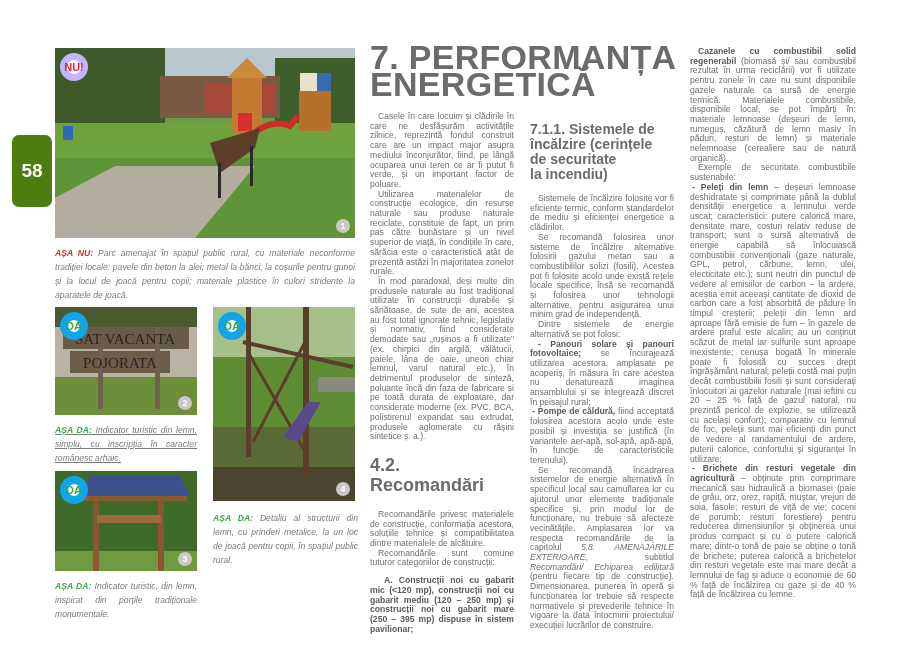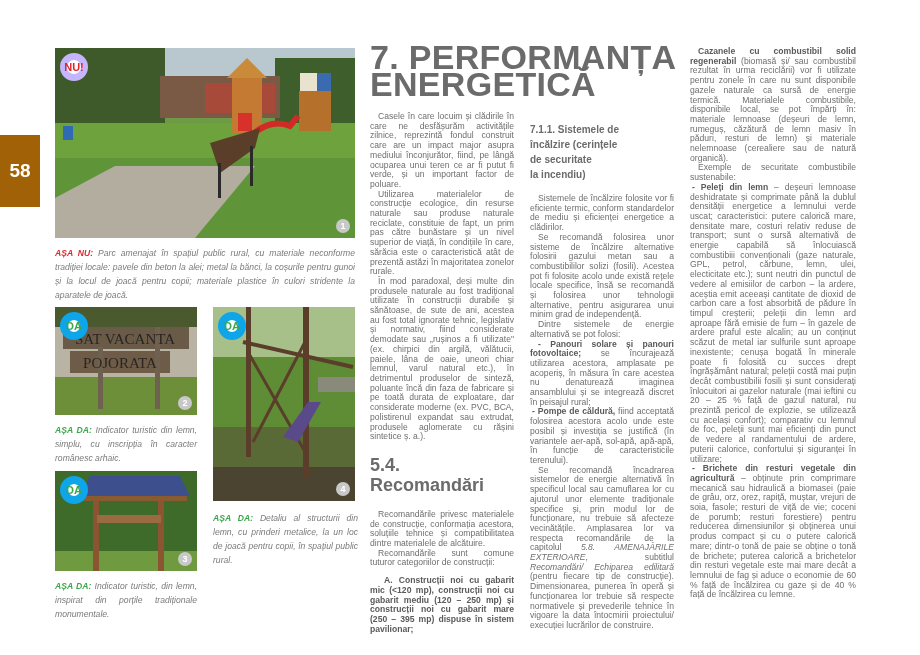--- a/index.html
+++ b/index.html
@@ -1,20 +1,20 @@
 <!DOCTYPE html>
 <html><head>
 <meta charset="utf-8">
 <style>
   * { box-sizing: border-box; margin: 0; padding: 0; }
   html, body { width: 920px; height: 655px; background: #ffffff; overflow: hidden; }
   body { position: relative; font-family: "Liberation Sans", sans-serif; color: #6e6e6e; }
 
-  .page-tab { position: absolute; left: 0; top: 135px; width: 40px; height: 72px; background: #a16207;
-    display: flex; align-items: center; justify-content: center; }
+  .page-tab { position: absolute; left: 12px; top: 135px; width: 40px; height: 72px; background: #4d7c0f;
+    display: flex; align-items: center; justify-content: center; border-radius: 7px; }
   .page-tab span { color: #ffffff; font-weight: bold; font-size: 19px; font-family: "Liberation Sans", sans-serif; }
 
   .photo { position: absolute; overflow: hidden; }
   .photo .scene { position: absolute; inset: 0; }
   .badge { position: absolute; width: 28px; height: 28px; border-radius: 50%; background: #fff;
     display: flex; align-items: center; justify-content: center; font-weight: bold; font-size: 11px;
     font-family: "Liberation Sans", sans-serif; }
   .badge.nu { border: 7px solid #c4b5fd; color: #e0262b; left: 5px; top: 5px; }
   .badge.da { border: 8px solid #0ea5e9; color: #3aa84a; left: 5px; top: 5px; }
   .num { position: absolute; right: 5px; bottom: 5px; width: 14px; height: 14px; border-radius: 50%;
@@ -22,21 +22,21 @@
 
   .caption { position: absolute; font-size: 8.6px; line-height: 14px; font-style: italic; color: #7a7a7a; text-align: justify; }
   .caption .red { color: #e0262b; font-weight: bold; }
   .caption .green { color: #3aa84a; font-weight: bold; }
 
   .col { position: absolute; font-size: 8.6px; line-height: 9.7px; color: #6e6e6e; text-align: justify; }
   .col p { text-indent: 8px; }
   .col .bold { font-weight: bold; color: #5a5a5a; }
   .h1 { position: absolute; left: 370px; top: 44px; font-size: 34px; line-height: 27px; font-weight: bold; color: #6b6b6b; letter-spacing: 0.3px; }
   .h2 { font-size: 18px; font-weight: bold; color: #6b6b6b; line-height: 20px; }
-  .h3 { font-size: 10px; font-weight: bold; color: #6b6b6b; line-height: 15px; }
+  .h3 { font-size: 14px; font-weight: bold; color: #6b6b6b; line-height: 15px; }
 </style>
 </head>
 <body>
 
 <div class="page-tab">
   <span>58</span>
 </div>
 
 <div class="photo" style="left:55px;top:48px;width:300px;height:190px;">
   <svg class="scene" width="300" height="190" viewBox="0 0 300 190">
@@ -80,21 +80,21 @@
     <rect x="43" y="40" width="5" height="62" fill="#6f6150"></rect>
     <rect x="100" y="20" width="5" height="82" fill="#6f6150"></rect>
     <text x="70" y="37" text-anchor="middle" font-size="15" font-family="Liberation Serif, serif" fill="#2a2520">SAT VACANTA</text>
     <text x="65" y="61" text-anchor="middle" font-size="15" font-family="Liberation Serif, serif" fill="#2a2520">POJORATA</text>
   </svg>
   <div class="badge da">
       <span>DA</span>
     </div>
   <div class="num">2</div>
 </div>
-<div class="caption" style="left:55px;top:423px;width:142px;">
+<div class="caption" style="left:55px;top:423px;width:142px;text-decoration:underline;">
   <span class="green">AȘA DA:</span><span> Indicator turistic din lemn, simplu, cu inscripția în caracter românesc arhaic.</span>
 </div>
 
 <div class="photo" style="left:55px;top:471px;width:142px;height:100px;">
   <svg class="scene" width="142" height="100" viewBox="0 0 142 100">
     <rect width="142" height="100" fill="#3f6b2a"></rect>
     <rect y="80" width="142" height="20" fill="#6f9a3f"></rect>
     <polygon points="25,25 35,5 125,5 135,25" fill="#3d4f8c"></polygon>
     <rect x="28" y="25" width="104" height="5" fill="#8a5a30"></rect>
     <rect x="38" y="30" width="6" height="70" fill="#8a5530"></rect>
@@ -135,21 +135,21 @@
 
 <div class="h1">
   <div>7. PERFORMANȚA</div>
   <div>ENERGETICĂ</div>
 </div>
 
 <div class="col" style="left:370px;top:112px;width:144px;">
   <p>Casele în care locuim și clădirile în care ne desfășurăm activitățile zilnice, reprezintă fondul construit care are un impact major asupra mediului înconjurător, fiind, pe lângă ocuparea unui teren ce ar fi putut fi verde, și un important factor de poluare.</p>
   <p>Utilizarea materialelor de construcție ecologice, din resurse naturale sau produse naturale reciclate, constituie de fapt, un prim pas către bunăstare și un nivel superior de viață, în condițiile în care, sărăcia este o caracteristică atât de prezentă astăzi în majoritatea zonelor rurale.</p>
   <p>În mod paradoxal, deși multe din produsele naturale au fost tradițional utilizate în construcții durabile și sănătoase, de sute de ani, acestea au fost total ignorate tehnic, legislativ și normativ, fiind considerate demodate sau „rușinos a fi utilizate" (ex. chirpici din argilă, vălătucii, paiele, lâna de oaie, uneori chiar lemnul, varul natural etc.), în detrimentul produselor de sinteză, poluante încă din faza de fabricare și pe toată durata de exploatare, dar considerate moderne (ex. PVC, BCA, polistirenul expandat sau extrudat, produsele aglomerate cu rășini sintetice ș. a.).</p>
-  <div class="h2" style="margin:13px 0 15px;">5.4. Recomandări</div>
+  <div class="h2" style="margin:13px 0 15px;">4.2. Recomandări</div>
   <p>Recomandările privesc materialele de construcție, conformația acestora, soluțiile tehnice și compatibilitatea dintre materialele de alcătuire.</p>
   <p>Recomandările sunt comune tuturor categoriilor de construcții:</p>
   <p class="bold" style="margin-top:8px;text-indent:14px;">A. Construcții noi cu gabarit mic (&lt;120 mp), construcții noi cu gabarit mediu (120 – 250 mp) și construcții noi cu gabarit mare (250 – 395 mp) dispuse în sistem pavilionar;</p>
 </div>
 
 <div class="col" style="left:530px;top:112px;width:144px;">
   <div class="h3" style="margin:10px 0 12px;">
     <div>7.1.1. Sistemele de</div>
     <div>încălzire (cerințele</div>
     <div>de securitate</div>

